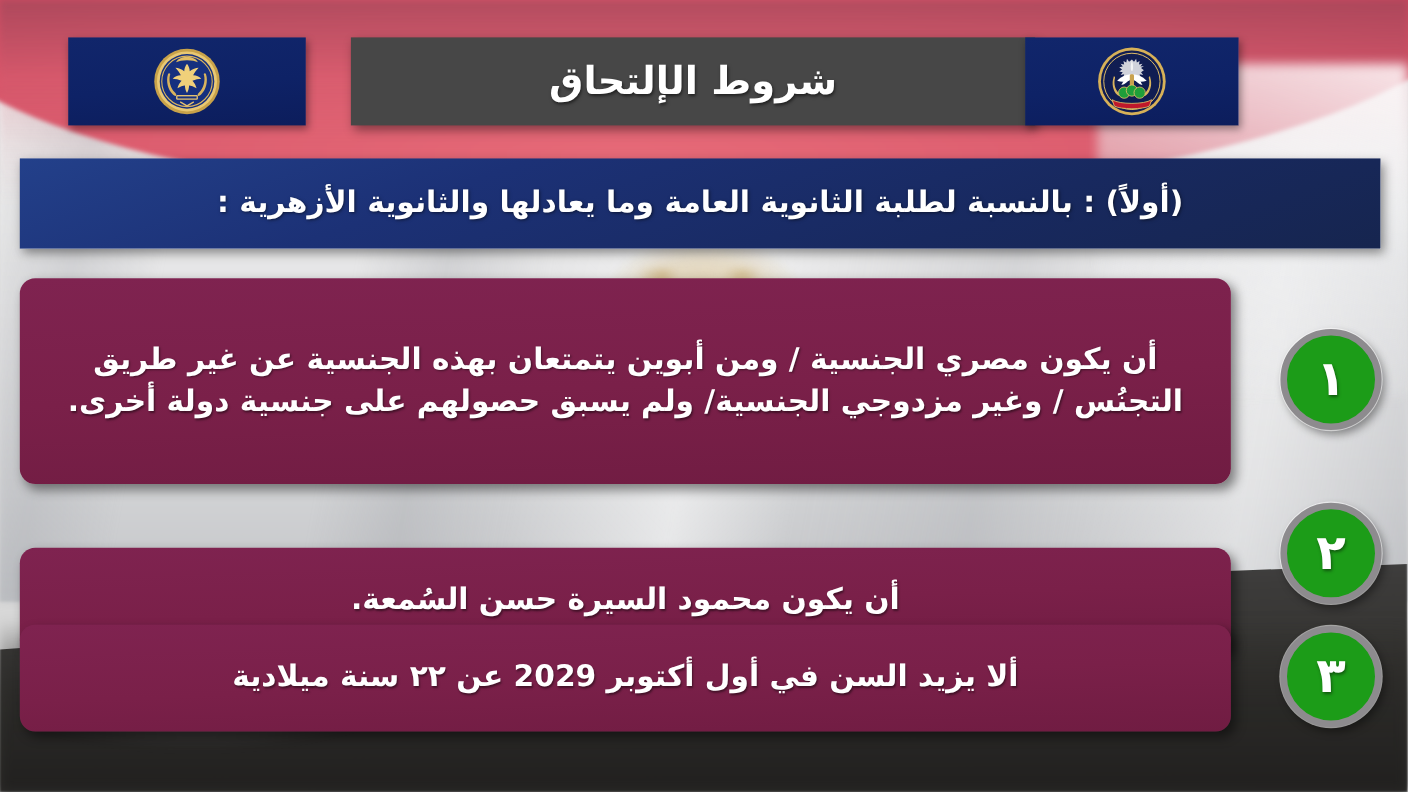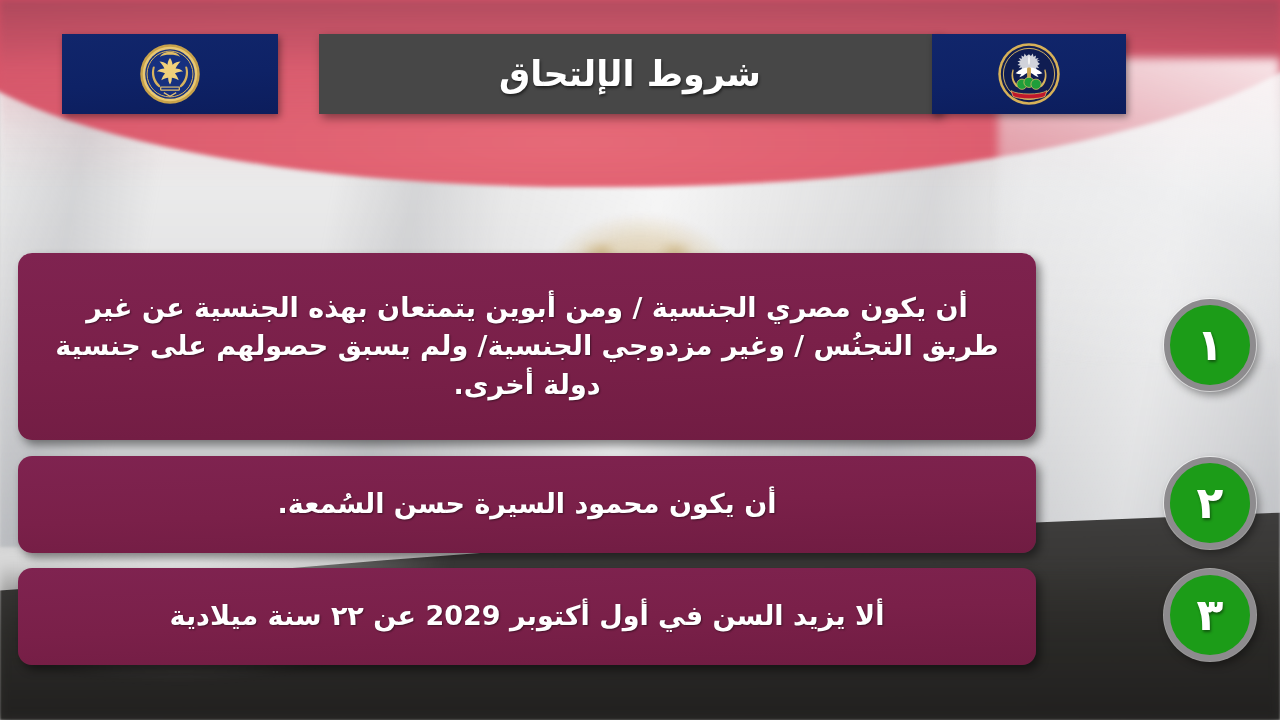--- a/index.html
+++ b/index.html
@@ -184,21 +184,21 @@
   }
 
   
   .rows { position: absolute; left: 0; top: 0; width: 100%; height: 100%; }
 
   .row { position: absolute; left: 18px; }
 
   .row-box {
     position: absolute;
     left: 0; top: 0;
-    width: 1018px;
+    width: 1101px;
     background: linear-gradient(178deg, #7f2350 0%, #7a2049 52%, #701c42 100%);
     border-radius: 14px;
     box-shadow: 4px 5px 10px rgba(0,0,0,.45);
     display: flex;
     align-items: center;
     justify-content: center;
     box-sizing: border-box;
     padding: 10px 26px;
   }
   .row-text {
@@ -300,34 +300,37 @@
             <circle cx="39" cy="66" r="8" fill="#1f9e3a" stroke="#e0bd66" stroke-width="1.2"></circle>
             <circle cx="50" cy="63" r="8" fill="#1f9e3a" stroke="#e0bd66" stroke-width="1.2"></circle>
             <circle cx="61" cy="66" r="8" fill="#1f9e3a" stroke="#e0bd66" stroke-width="1.2"></circle>
           </g>
           <path d="M22 76c10 7 46 7 56 0l-3 9c-9 5-41 5-50 0z" fill="#c0182b" stroke="#e0bd66" stroke-width="1.2"></path>
         </svg>
       </span>
     </div>
   </div>
 
+  <div class="subtitle-bar">
+    <span class="subtitle-text">(أولاً) : بالنسبة لطلبة الثانوية العامة وما يعادلها والثانوية الأزهرية :</span>
+  </div>
 
   <div class="rows">
 
     <div class="row" style="top:253px;">
       <div class="row-box" style="height:187px;">
         <span class="row-text">أن يكون مصري الجنسية / ومن أبوين يتمتعان بهذه الجنسية عن غير طريق التجنُس / وغير مزدوجي الجنسية/ ولم يسبق حصولهم على جنسية دولة أخرى.</span>
       </div>
       <div class="badge" style="left:1146px; top:46px;">
         <span class="badge-text">١</span>
       </div>
     </div>
 
     <div class="row" style="top:456px;">
-      <div class="row-box" style="height:97px;">
+      <div class="row-box" style="height:97px;margin-top:42px;">
         <span class="row-text">أن يكون محمود السيرة حسن السُمعة.</span>
       </div>
       <div class="badge" style="left:1146px; top:1px;">
         <span class="badge-text">٢</span>
       </div>
     </div>
 
     <div class="row" style="top:568px;">
       <div class="row-box" style="height:97px;">
         <span class="row-text">ألا يزيد السن في أول أكتوبر 2029 عن ٢٢ سنة ميلادية</span>

